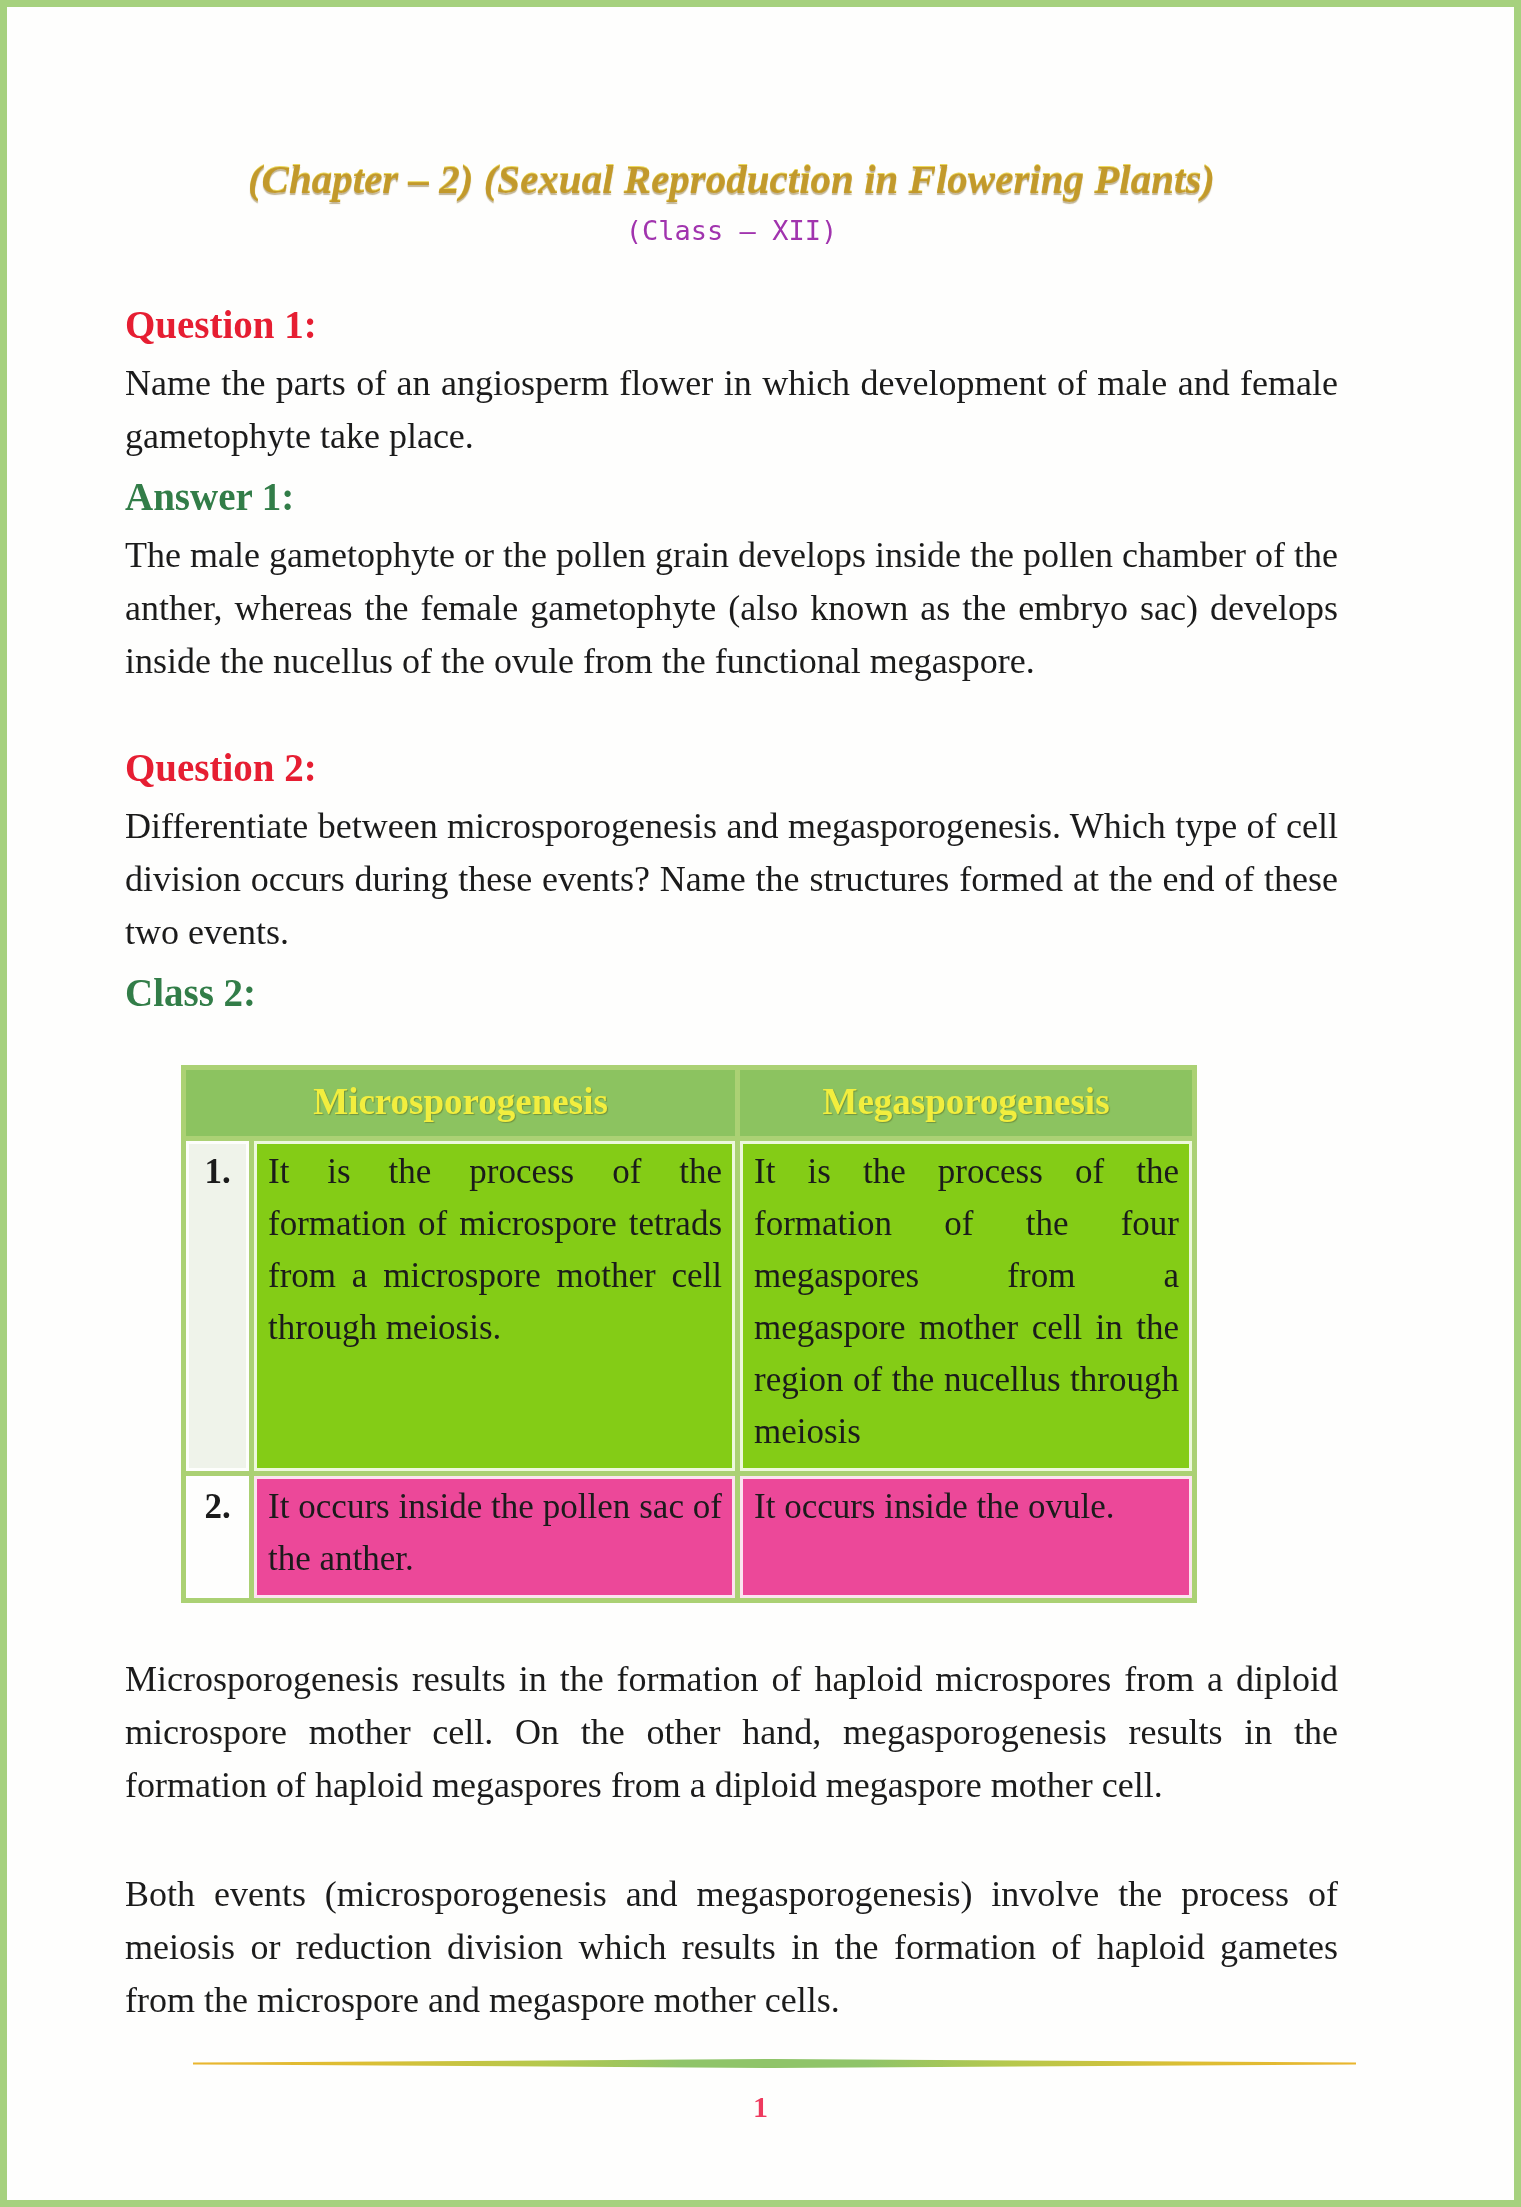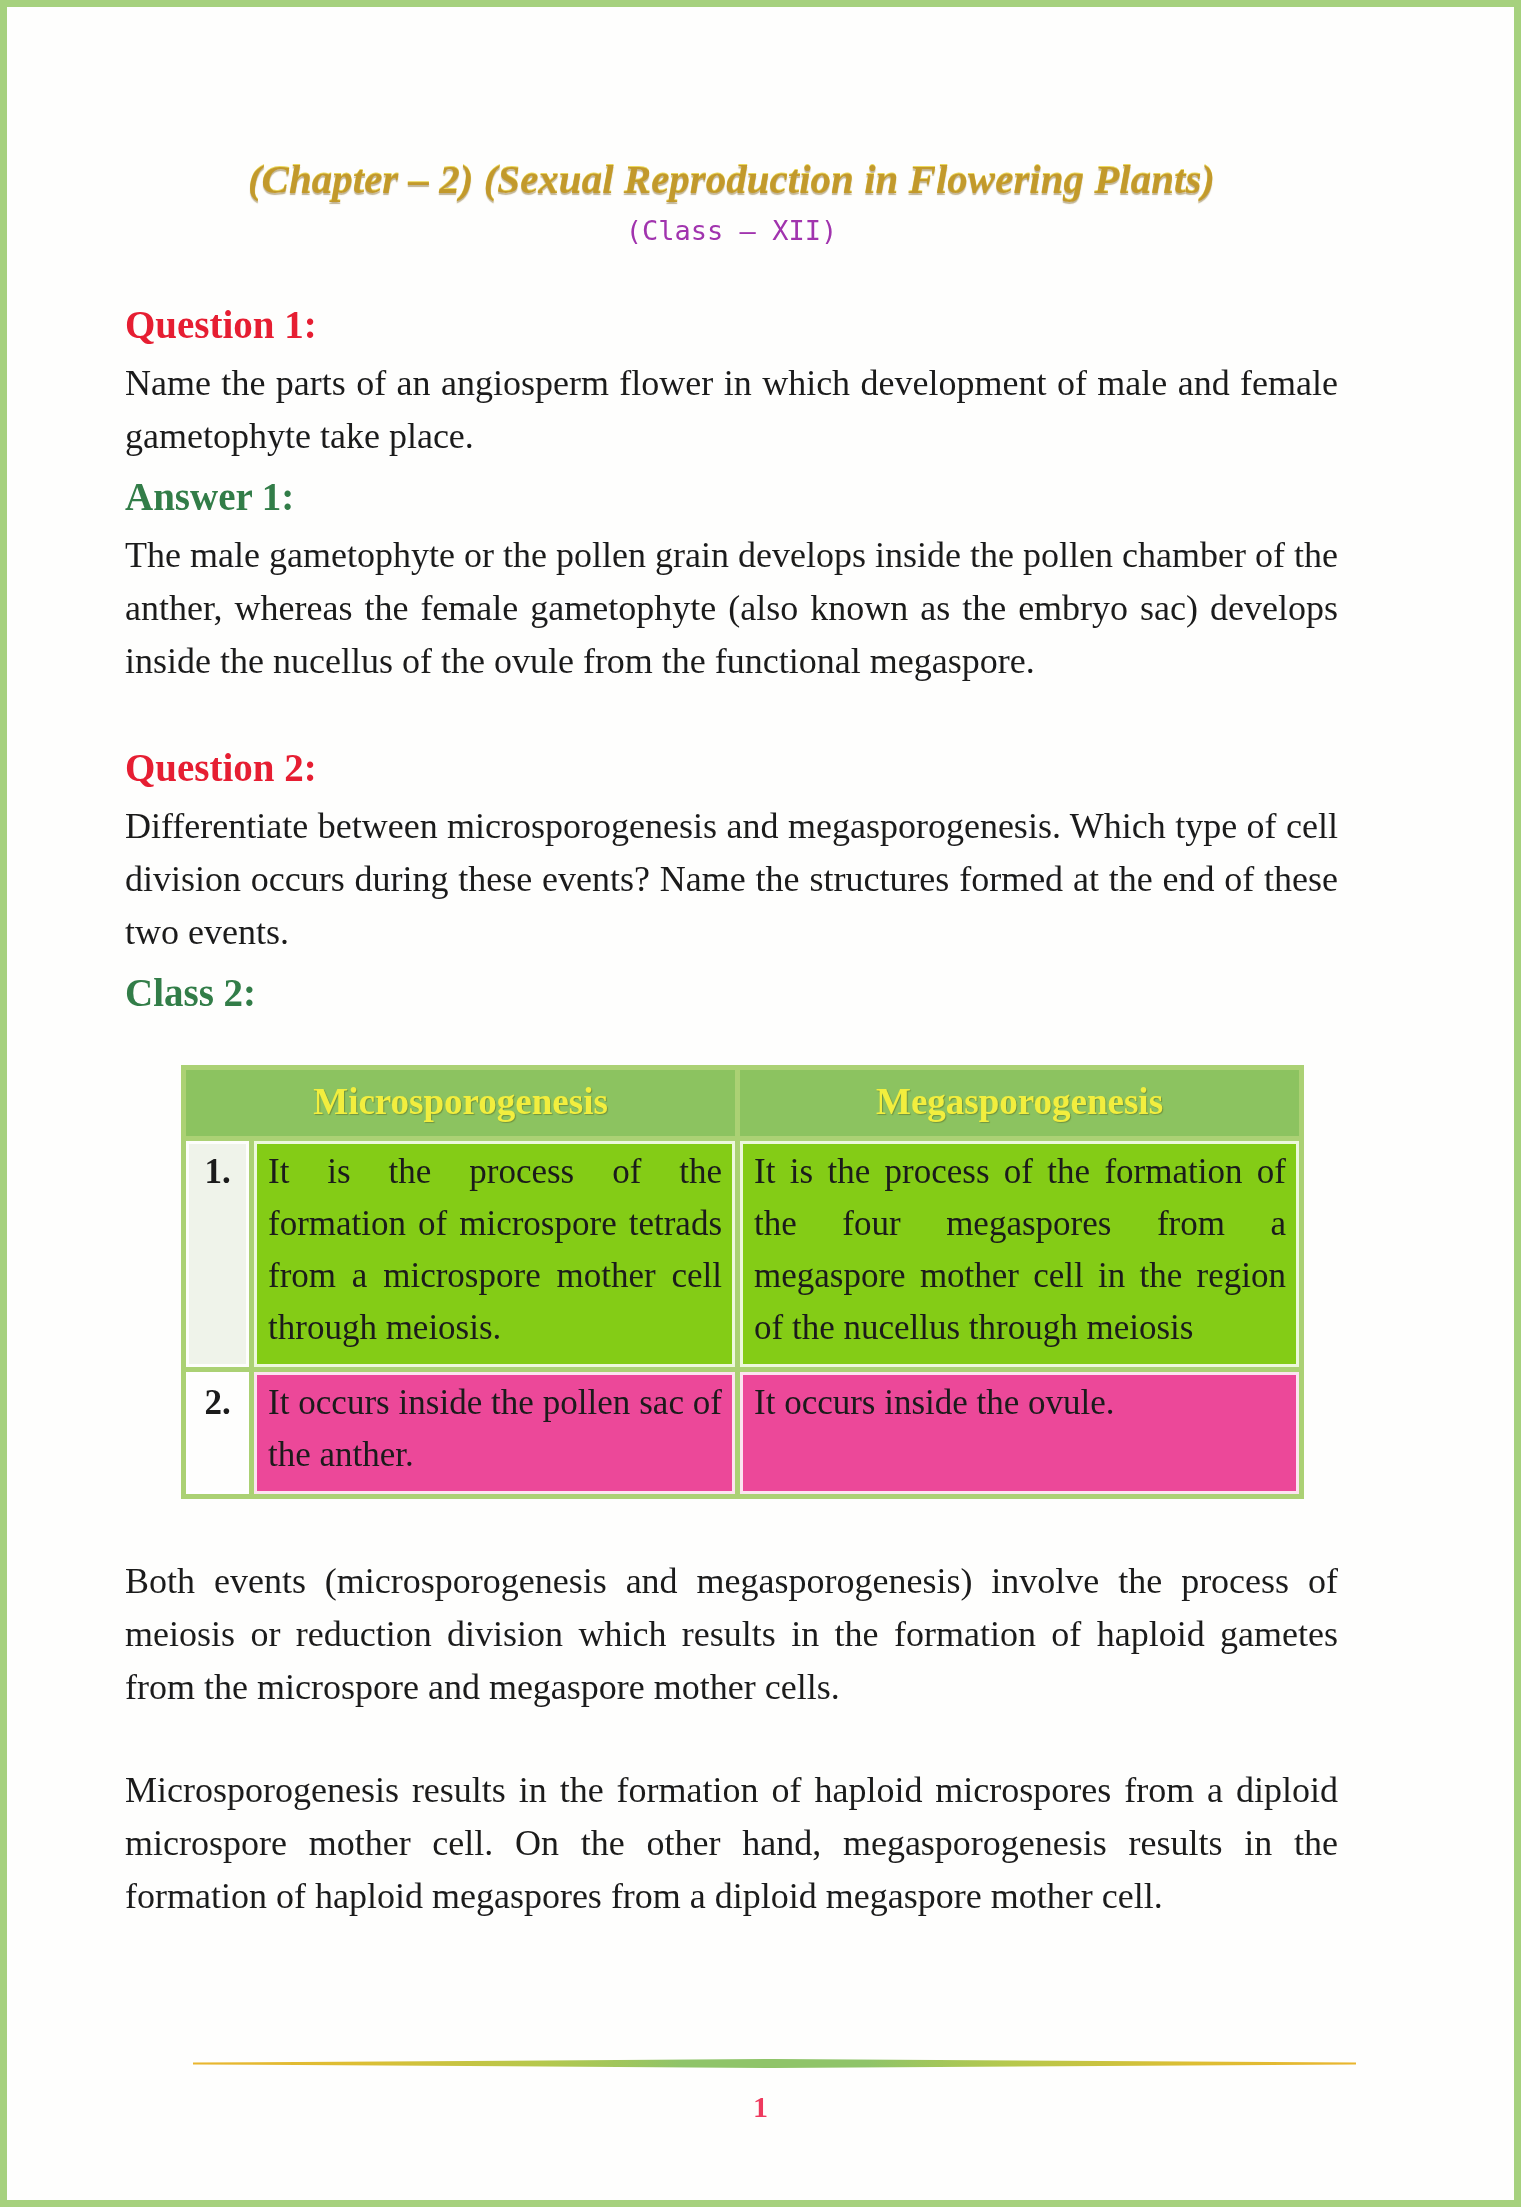--- a/index.html
+++ b/index.html
@@ -58,21 +58,21 @@
     font-size: 36px;
     line-height: 53px;
     color: #1b1b1b;
     text-align: justify;
   }
   .gap-lg { margin-top: 56px; }
   .gap-md { margin-top: 50px; }
   .diff-table {
     border-collapse: collapse;
     margin: 48px 0 0 56px;
-    width: 1123px;
+    width: 1016px;
     table-layout: fixed;
   }
   .diff-table th, .diff-table td {
     border: 5px solid #abd174;
   }
   .diff-table th {
     background: #8cc360;
     color: #f2ee3e;
     font-size: 37px;
     font-weight: bold;
@@ -160,20 +160,20 @@
           <td class="cell">It is the process of the formation of the four megaspores from a megaspore mother cell in the region of the nucellus through meiosis</td>
         </tr>
         <tr class="row-2">
           <td class="num">2.</td>
           <td class="cell">It occurs inside the pollen sac of the anther.</td>
           <td class="cell">It occurs inside the ovule.</td>
         </tr>
       </tbody>
     </table>
 
+    <p class="body-text gap-md">Microsporogenesis results in the formation of haploid microspores from a diploid microspore mother cell. On the other hand, megasporogenesis results in the formation of haploid megaspores from a diploid megaspore mother cell.</p>
     <p class="body-text gap-lg">Both events (microsporogenesis and megasporogenesis) involve the process of meiosis or reduction division which results in the formation of haploid gametes from the microspore and megaspore mother cells.</p>
-    <p class="body-text gap-md">Microsporogenesis results in the formation of haploid microspores from a diploid microspore mother cell. On the other hand, megasporogenesis results in the formation of haploid megaspores from a diploid megaspore mother cell.</p>
 
   </div>
 
   <div class="footer-rule"></div>
   <div class="footer-page-num">1</div>
 </div>
 
 </body></html>

